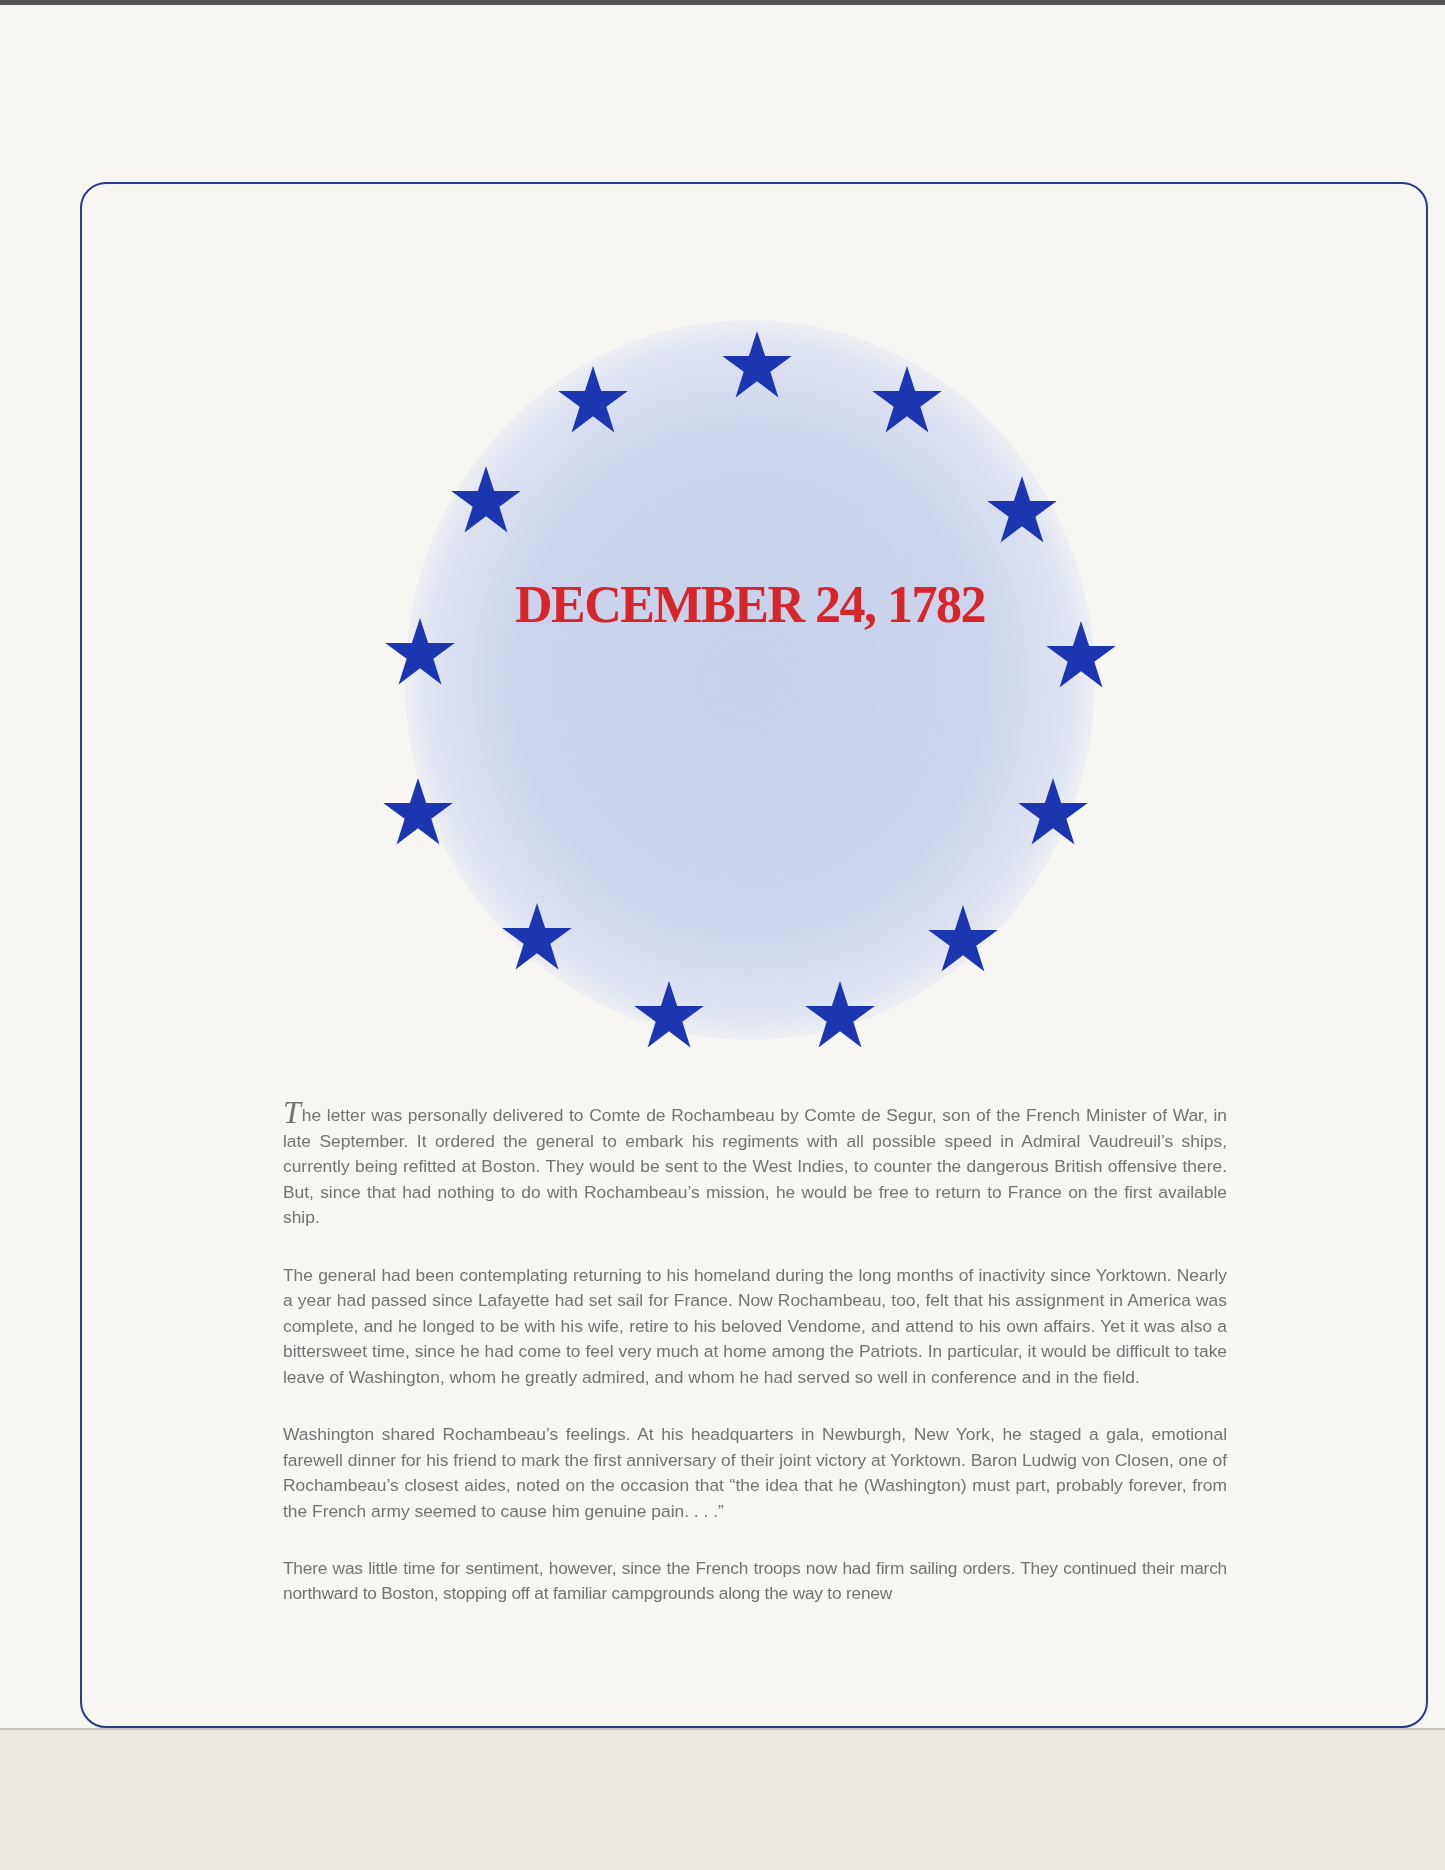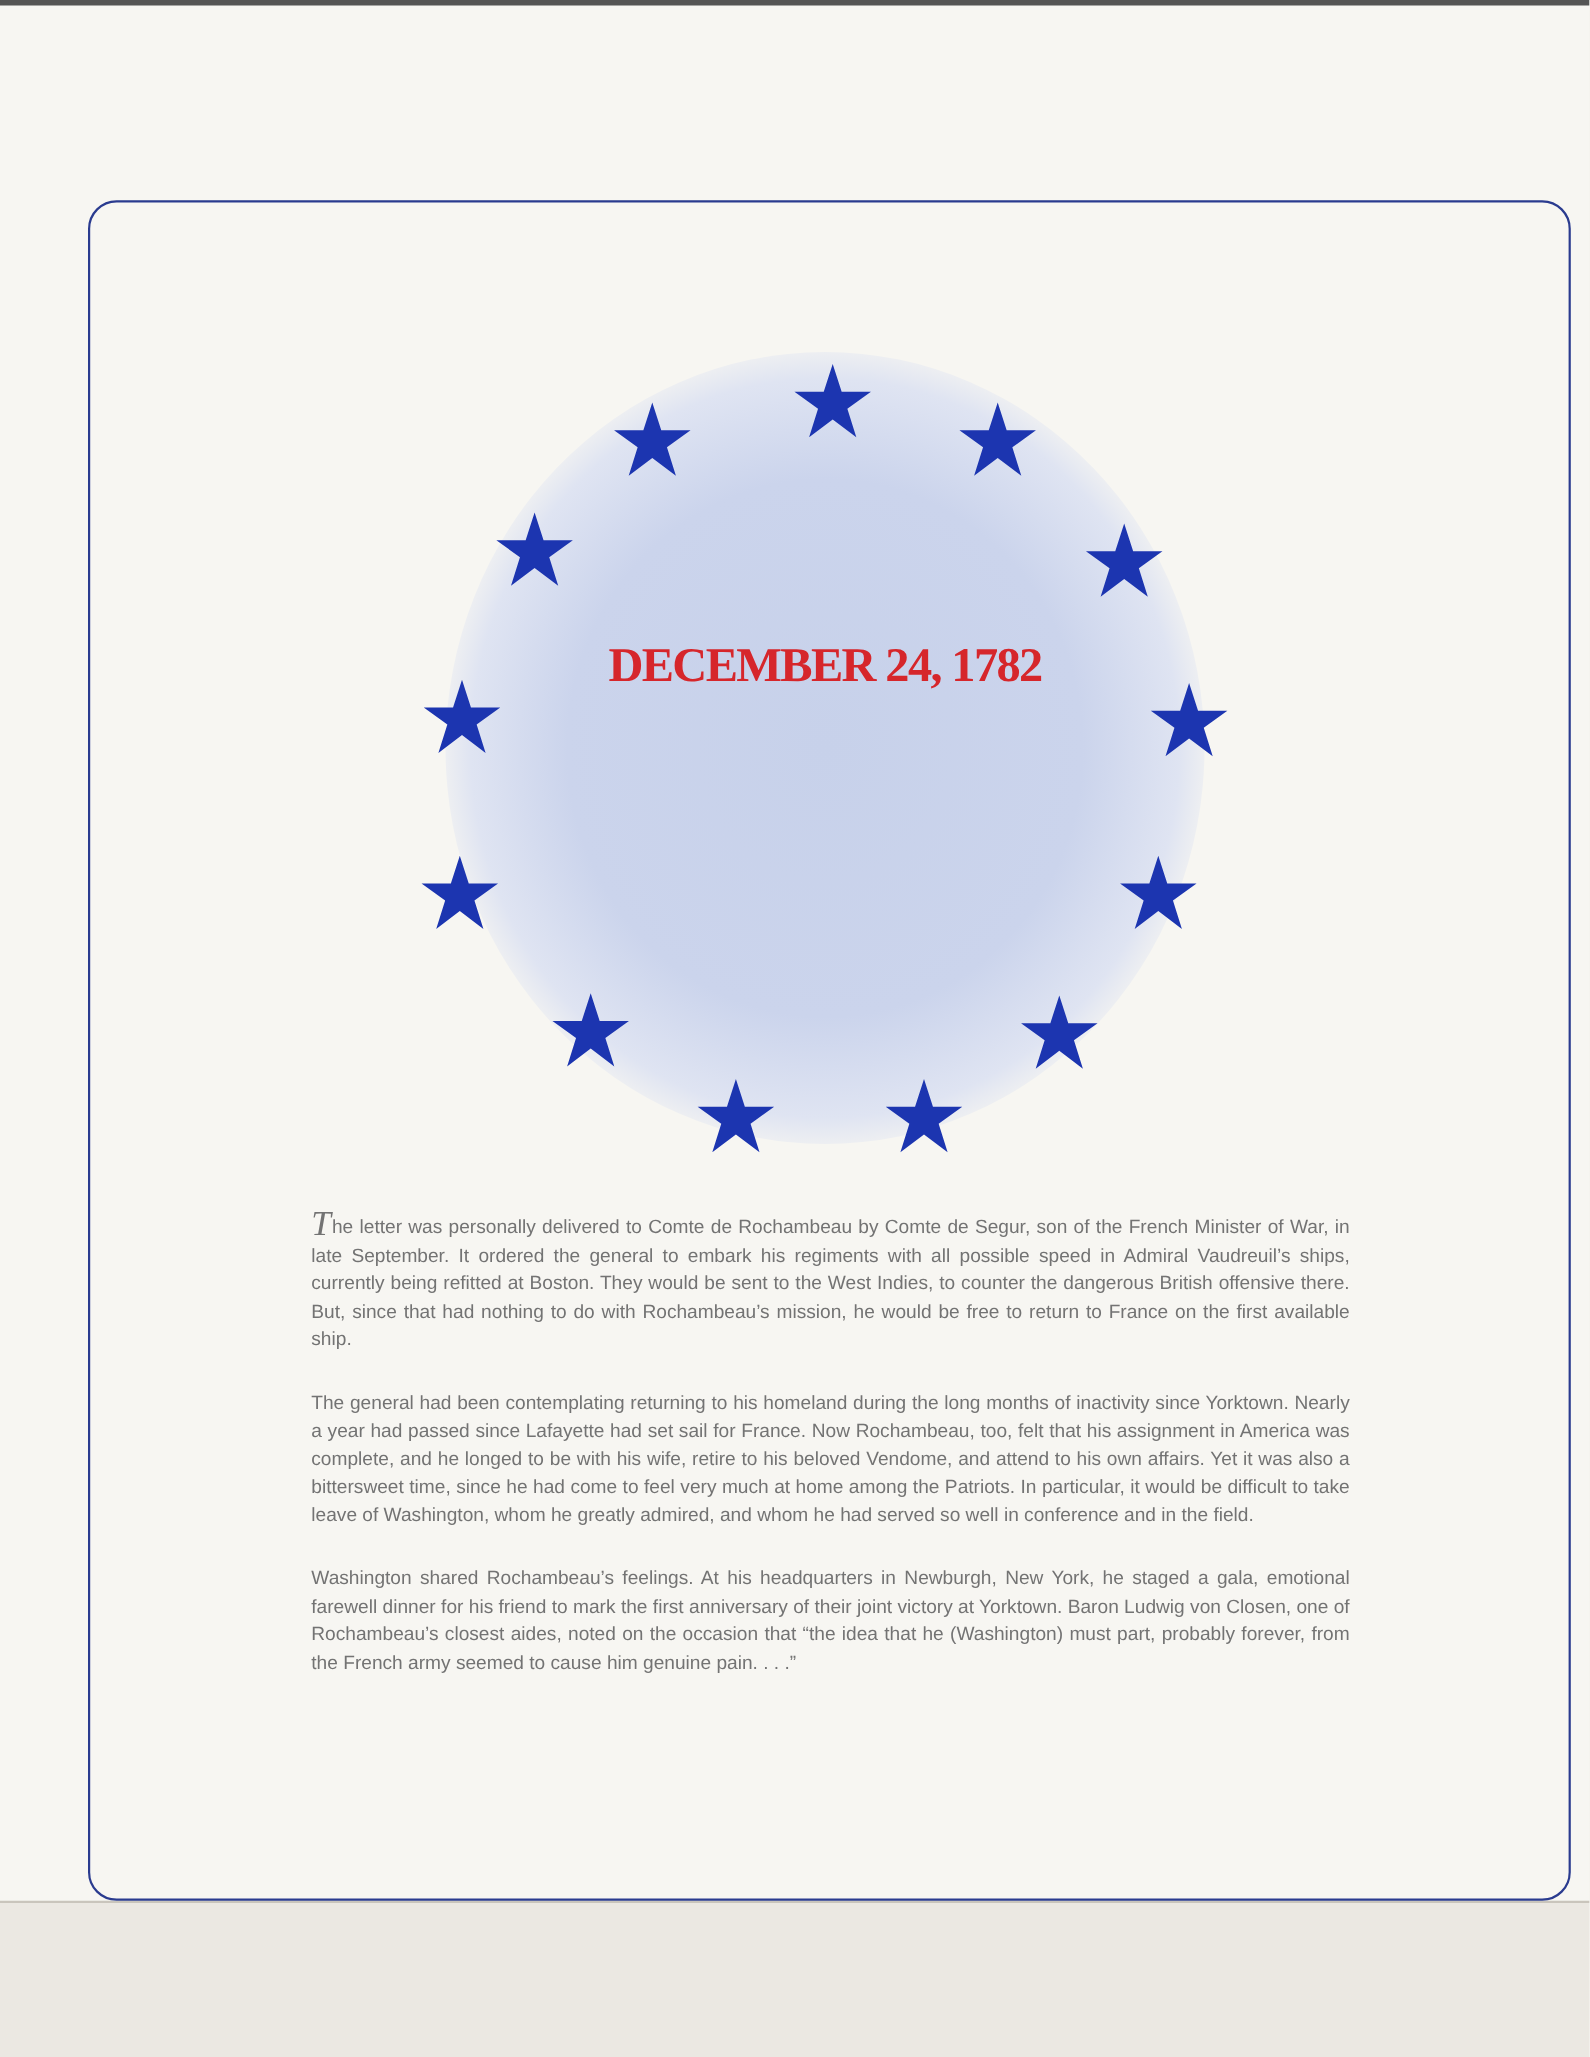--- a/index.html
+++ b/index.html
@@ -5,21 +5,21 @@
   html,body{margin:0;padding:0;}
   body{width:1445px;height:1870px;position:relative;overflow:hidden;background:#f1efea;font-family:"Liberation Sans",sans-serif;}
   .paper{position:absolute;left:0;top:0;width:1445px;height:1730px;background:#f7f6f2;border-top:5px solid #555;}
   .lower{position:absolute;left:0;top:1728px;width:1445px;height:142px;background:#ebe8e2;border-top:2px solid #c9c5bc;}
   .frame{position:absolute;left:80px;top:182px;width:1348px;height:1546px;border:2px solid #2a3b8f;border-radius:26px;box-sizing:border-box;}
   .glow{position:absolute;left:405px;top:320px;width:690px;height:720px;border-radius:50%;
         background:radial-gradient(ellipse at center,#c7d1ea 0%,#cbd4ec 48%,#dfe4f2 66%,rgba(247,246,242,0) 74%);}
   .star{position:absolute;width:74px;height:74px;margin-left:-37px;margin-top:-37px;}
   .star svg{width:100%;height:100%;display:block;}
   .title{position:absolute;left:430px;top:578px;width:640px;text-align:center;color:#d6262b;
-         font-family:"Liberation Serif",serif;font-weight:bold;font-size:44px;line-height:53px;letter-spacing:-1.5px;}
+         font-family:"Liberation Serif",serif;font-weight:bold;font-size:52px;line-height:53px;letter-spacing:-1.5px;}
   .title div{white-space:nowrap;}
   .body{position:absolute;left:283px;top:1102px;width:944px;color:#737373;font-size:17.4px;line-height:25.5px;text-align:justify;}
   .body p{margin:0 0 32px 0;}
   .dropcap{font-family:"Liberation Serif",serif;font-style:italic;font-size:32px;line-height:20px;vertical-align:-2px;margin-right:1px;}
   .body p.last{line-height:25px;font-size:17.3px;letter-spacing:-0.2px;}
 </style>
 </head>
 <body>
 
 <div class="paper"></div>
@@ -98,13 +98,14 @@
   </div>
 
 <div class="title">
   <div>DECEMBER 24, 1782</div>
 </div>
 
 <div class="body">
   <p><span class="dropcap">T</span><span>he letter was personally delivered to Comte de Rochambeau by Comte de Segur, son of the French Minister of War, in late September. It ordered the general to embark his regiments with all possible speed in Admiral Vaudreuil’s ships, currently being refitted at Boston. They would be sent to the West Indies, to counter the dangerous British offensive there. But, since that had nothing to do with Rochambeau’s mission, he would be free to return to France on the first available ship.</span></p>
   <p>The general had been contemplating returning to his homeland during the long months of inactivity since Yorktown. Nearly a year had passed since Lafayette had set sail for France. Now Rochambeau, too, felt that his assignment in America was complete, and he longed to be with his wife, retire to his beloved Vendome, and attend to his own affairs. Yet it was also a bittersweet time, since he had come to feel very much at home among the Patriots. In particular, it would be difficult to take leave of Washington, whom he greatly admired, and whom he had served so well in conference and in the field.</p>
   <p>Washington shared Rochambeau’s feelings. At his headquarters in Newburgh, New York, he staged a gala, emotional farewell dinner for his friend to mark the first anniversary of their joint victory at Yorktown. Baron Ludwig von Closen, one of Rochambeau’s closest aides, noted on the occasion that “the idea that he (Washington) must part, probably forever, from the French army seemed to cause him genuine pain. . . .”</p>
+  <p class="last">There was little time for sentiment, however, since the French troops now had firm sailing orders. They continued their march northward to Boston, stopping off at familiar campgrounds along the way to renew</p>
 </div>
 
 </body></html>

